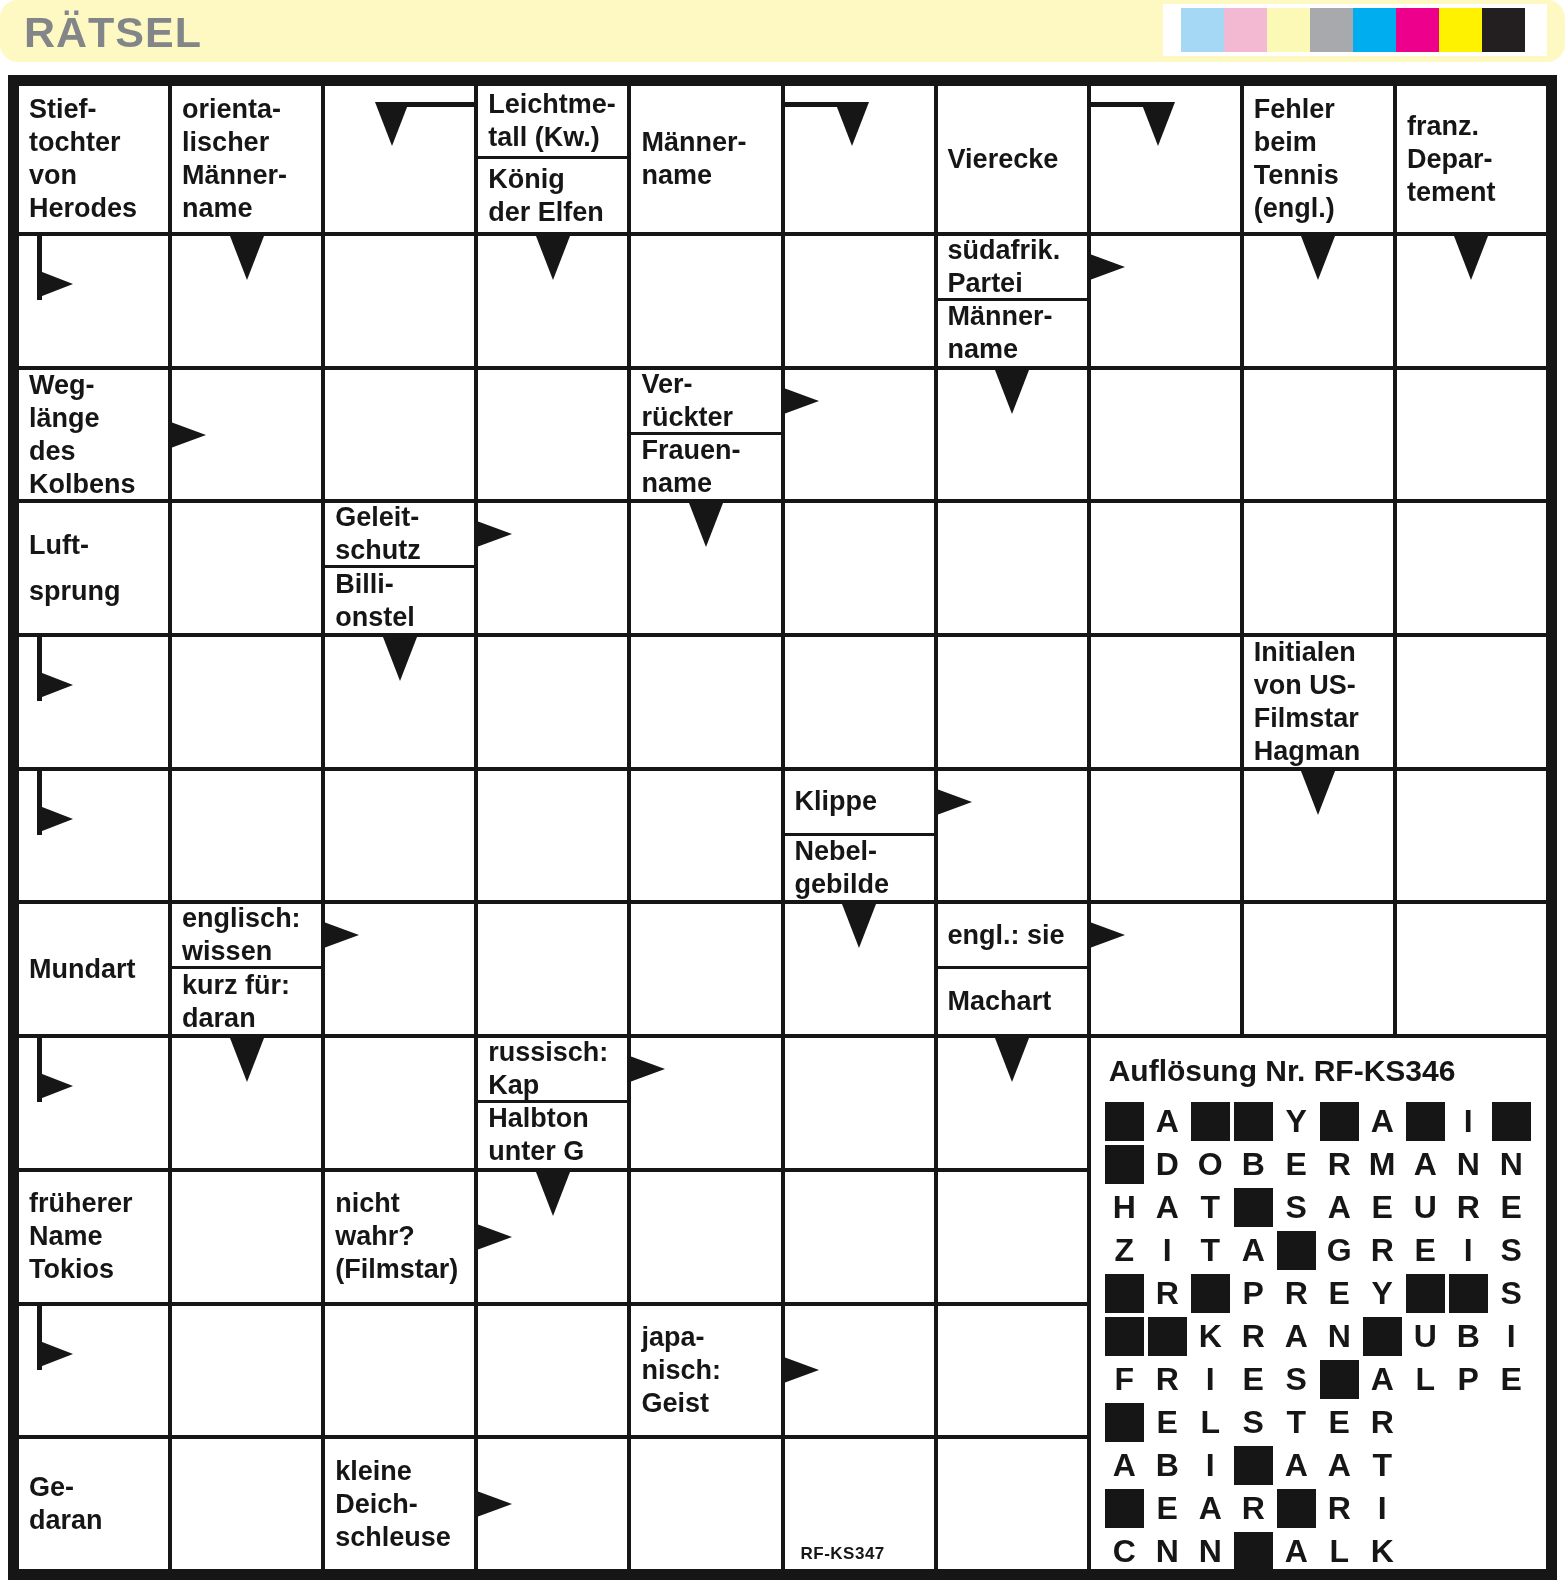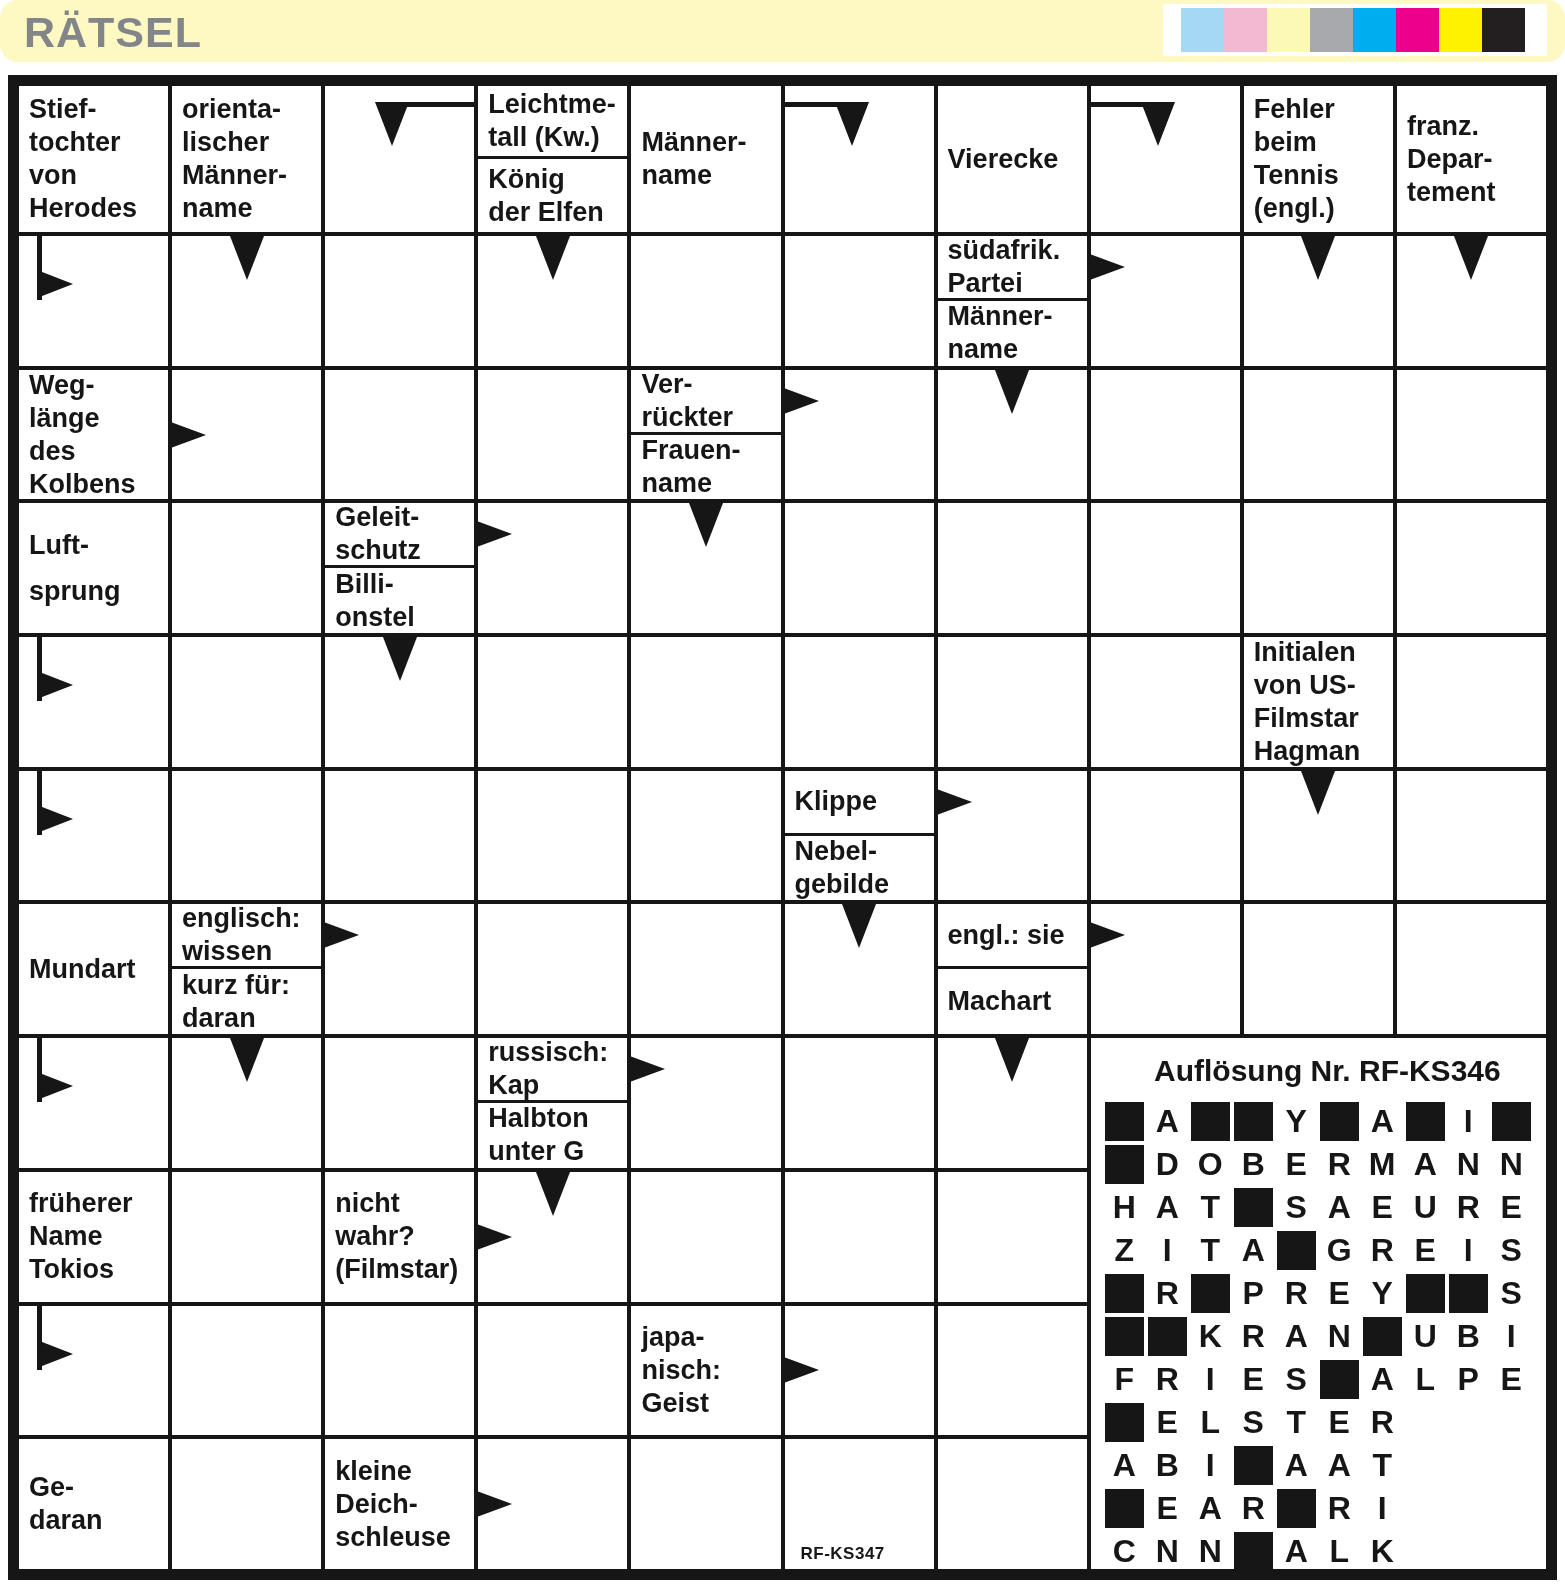--- a/index.html
+++ b/index.html
@@ -33,21 +33,21 @@
   .ar-right{position:absolute;right:-38px;top:50%;margin-top:-14px;width:0;height:0;
             border-top:14px solid transparent;border-bottom:14px solid transparent;
             border-left:38px solid #161616;z-index:6;}
   .flag-stem{position:absolute;left:18px;top:0;width:5px;height:64px;background:#161616;z-index:4;}
   .flag-tri{position:absolute;left:18px;top:34px;width:0;height:0;border-top:14px solid transparent;
             border-bottom:14px solid transparent;border-left:36px solid #161616;z-index:4;}
   .code{position:absolute;left:16px;bottom:5px;font-weight:bold;font-size:17px;letter-spacing:.5px;margin-top:36px;}
   
   .solution{border:2px solid #161616;background:#ffffff;box-sizing:border-box;
             padding:8px 0 0 12px;overflow:hidden;}
-  .sol-title{font-size:30px;font-weight:bold;margin:8px 0 12px 6px;text-align:center;}
+  .sol-title{font-size:30px;font-weight:bold;margin:8px 0 12px 6px;}
   .sol-row{display:flex;height:43px;}
   .sol-cell{width:43px;height:43px;display:flex;align-items:center;justify-content:center;
             font-size:32px;font-weight:bold;}
   .sol-block{width:39px;height:39px;background:#161616;}
 </style>
 </head>
 <body>
 
 <div class="page">
   <div class="masthead">

